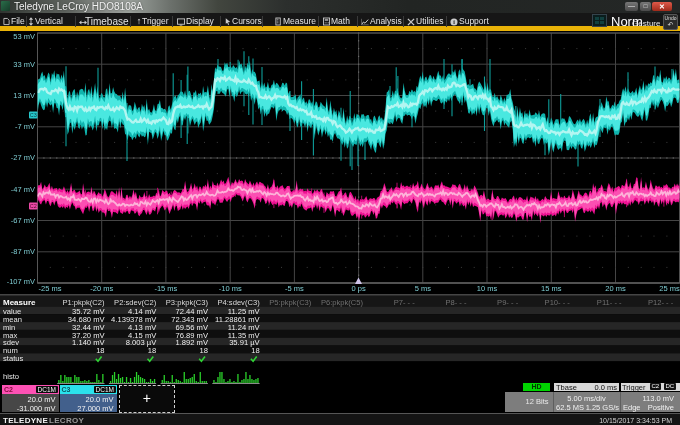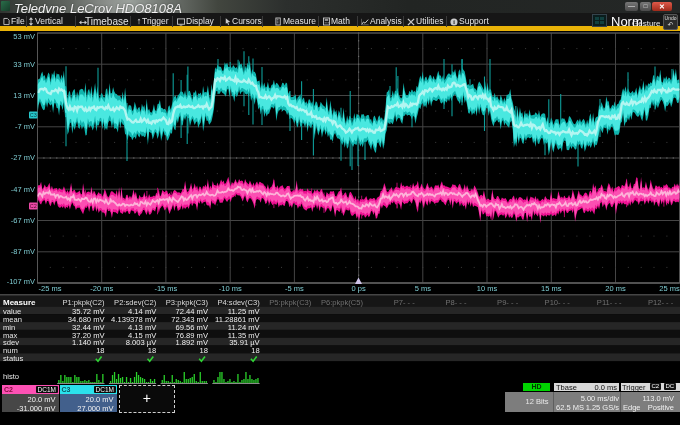--- a/index.html
+++ b/index.html
@@ -4,21 +4,21 @@
 html,body { width:680px; height:425px; background:#000; overflow:hidden;
   font-family:"Liberation Sans", sans-serif; }
 #root { position:relative; width:680px; height:425px; background:#000; }
 .abs { position:absolute; }
 </style></head>
 <body>
 <div id="root">
 
 <div class="abs" style="left:0;top:0;width:680px;height:12.5px;background:linear-gradient(to right,#2e332f 0%,#4a4f4a 5%,#5f645f 10%,#8d918d 16%,#9aa09b 19%,#6c716c 25%,#42463f 32%,#2c2f2d 42%,#222523 60%,#242726 100%);">
  <div class="abs" style="left:1px;top:1px;width:9px;height:10px;background:linear-gradient(135deg,#2a6e4a,#173c2a);border-radius:1px;"></div>
- <div class="abs" style="left:14px;top:1px;font-size:13px;color:#f2f2f2;text-shadow:0 0 2px #00000088;font-style:italic;">Teledyne LeCroy HDO8108A</div>
+ <div class="abs" style="left:14px;top:1px;font-size:10px;color:#f2f2f2;text-shadow:0 0 2px #00000088;">Teledyne LeCroy HDO8108A</div>
  <div class="abs" style="left:625px;top:2px;width:13px;height:9px;background:linear-gradient(#777,#4a4a4a);border-radius:2px;color:#eee;font-size:7px;text-align:center;line-height:7px;">—</div>
  <div class="abs" style="left:640px;top:2px;width:11px;height:9px;background:linear-gradient(#777,#4a4a4a);border-radius:2px;color:#eee;font-size:6px;text-align:center;line-height:9px;">□</div>
  <div class="abs" style="left:652px;top:2px;width:20px;height:9px;background:linear-gradient(#e05a4a,#a02a1a);border-radius:2px;color:#fff;font-size:7px;font-weight:bold;text-align:center;line-height:9px;">✕</div>
 </div>
 
 <div class="abs" style="left:0;top:12.5px;width:680px;height:18px;background:#161616;border-bottom:5px solid #eab308;color:#e4e4e4;font-size:10px;">
 <div class="abs" style="left:3px;top:4.5px;"><svg width="7" height="9" viewBox="0 0 8 9">
           <path d="M1 1h4l2 2v5H1z" fill="none" stroke="#ccc" stroke-width="1"></path>
         </svg></div>
       <div class="abs" style="left:11px;top:3.5px;font-size:8.5px;">File</div>
@@ -964,30 +964,35 @@
 
 <div class="abs" style="left:505px;top:392px;width:175px;height:19.5px;background:#7d7d7d;"></div>
     <div class="abs" style="left:553px;top:392px;width:1px;height:19.5px;background:#5e5e5e;"></div>
     <div class="abs" style="left:620px;top:392px;width:1px;height:19.5px;background:#5e5e5e;"></div>
 <div class="abs" style="left:523px;top:382.5px;width:27px;height:8.5px;background:#00d400;color:#003300;font-size:7px;font-weight:bold;text-align:center;line-height:8.5px;">HD</div>
 <div class="abs" style="left:521px;top:397px;width:32px;height:11px;color:#e8e8e8;font-size:7.5px;text-align:center;">12 Bits</div>
 <div class="abs" style="left:554px;top:382.5px;width:65px;height:8.5px;background:#d9d9d9;color:#111;font-size:7.5px;">
       <span style="position:absolute;left:2px;">Tbase</span>
       <span style="position:absolute;right:2px;">0.0 ms</span>
     </div>
-<div class="abs" style="left:554px;top:393.5px;width:65px;color:#f0f0f0;font-size:7.5px;text-align:right;">5.00 ms/div</div>
+<div class="abs" style="left:554px;top:393.5px;width:65px;color:#f0f0f0;font-size:7.5px;text-align:center;">5.00 ms/div</div>
 <div class="abs" style="left:554px;top:402.5px;width:65px;color:#f0f0f0;font-size:7.5px;">
       <span style="position:absolute;left:2px;">62.5 MS</span>
       <span style="position:absolute;right:0px;">1.25 GS/s</span>
     </div>
 <div class="abs" style="left:621px;top:382.5px;width:59px;height:8.5px;background:#d9d9d9;color:#111;font-size:7.5px;">
       <span style="position:absolute;left:1px;">Trigger</span>
       <span style="position:absolute;left:29px;top:0.5px;background:#111;color:#fff;font-size:6px;padding:0 1.5px;height:7px;border-radius:1px;">C2</span>
       <span style="position:absolute;left:43px;top:0.5px;background:#111;color:#fff;font-size:6px;padding:0 1.5px;height:7px;border-radius:1px;">DC</span>
     </div>
 <div class="abs" style="left:621px;top:393.5px;width:53px;color:#f0f0f0;font-size:7.5px;text-align:right;">113.0 mV</div>
 <div class="abs" style="left:621px;top:402.5px;width:53px;color:#f0f0f0;font-size:7.5px;">
       <span style="position:absolute;left:2px;">Edge</span>
       <span style="position:absolute;right:0;">Positive</span>
     </div>
 
 
+<div class="abs" style="left:0;top:412.5px;width:680px;height:12.5px;background:#141414;border-top:1px solid #565656;">
+ <span style="position:absolute;left:3px;top:2px;font-size:8px;font-weight:bold;color:#f2f2f2;letter-spacing:0.3px;">TELEDYNE</span>
+ <span style="position:absolute;left:49px;top:2px;font-size:8px;font-weight:bold;color:#9a9a9a;letter-spacing:0.3px;">LECROY</span>
+ <span style="position:absolute;right:8px;top:3.5px;font-size:7px;color:#d6d6d6;">10/15/2017 3:34:53 PM</span>
+</div>
 
 </div>
 </body></html>

